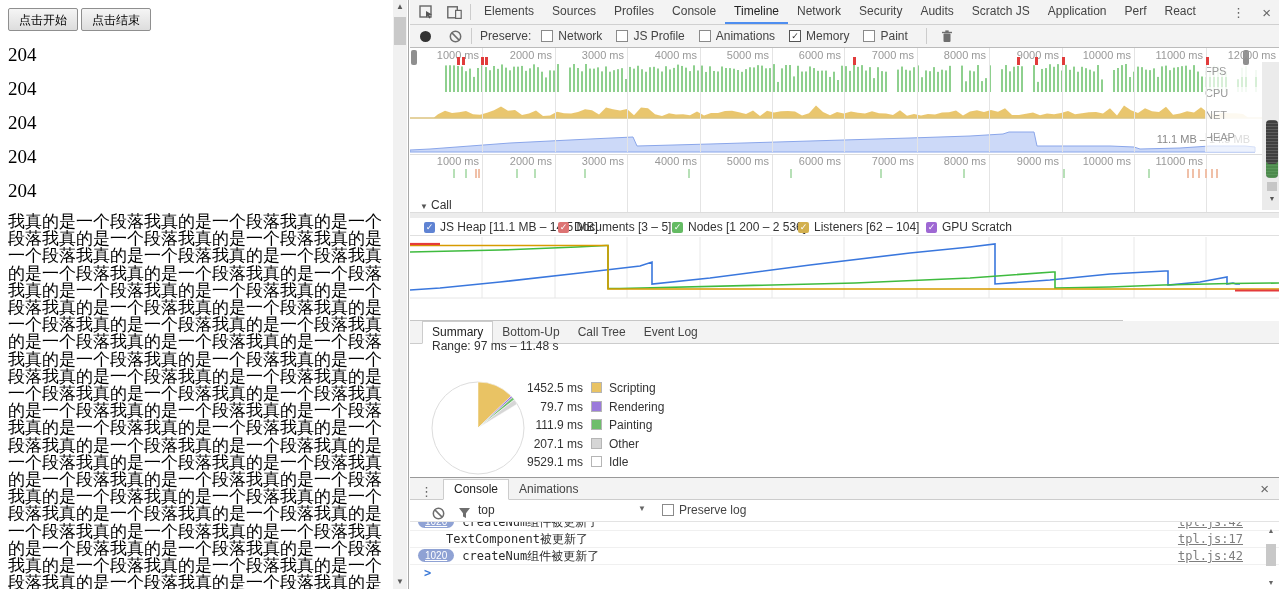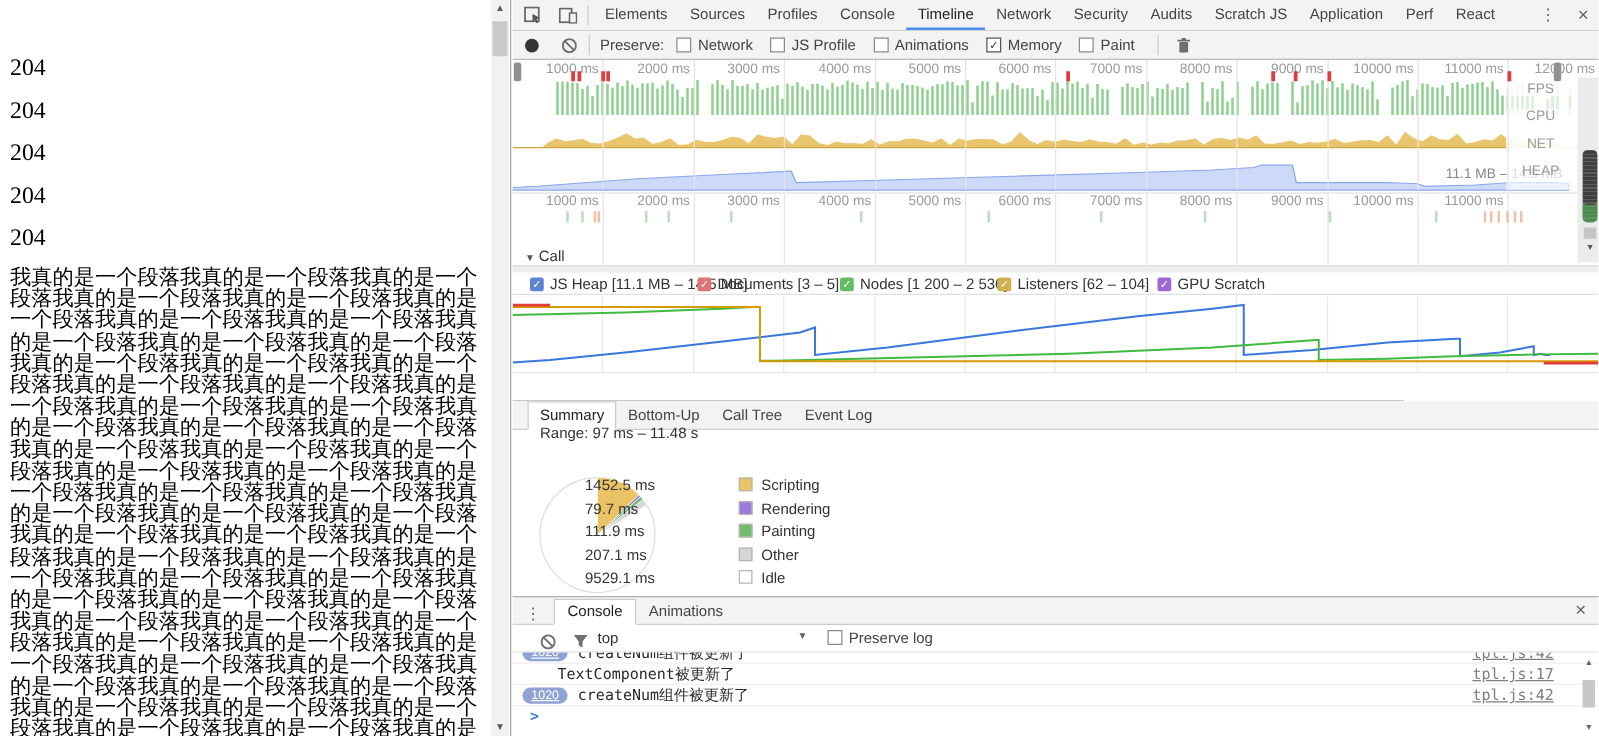--- a/index.html
+++ b/index.html
@@ -37,21 +37,21 @@
     font-size:9px;line-height:10px;text-align:center;color:#333;vertical-align:-1px;}
   .capopt{display:flex;align-items:center;margin-right:14px;color:#444;}
   
   .overview{position:absolute;left:0;top:48px;width:869px;height:107px;border-bottom:1px solid #ddd;box-sizing:border-box;background:#fff;}
   .gl{position:absolute;width:1px;background:#e4e4e4;}
   .rlabel{position:absolute;top:1px;width:55px;text-align:right;font-size:11px;color:#999;}
   .handle{position:absolute;top:2px;width:6px;height:15px;background:#8f8f8f;border-radius:2px;}
   .marker{position:absolute;top:9px;width:3px;height:8px;background:#e13b3b;}
   .ovsvg{position:absolute;left:0;}
   .trackcol{position:absolute;left:795px;top:12px;width:57px;height:92px;background:rgba(255,255,255,0.65);}
-  .tracklabel{position:absolute;width:55px;text-align:center;font-size:11px;color:#999;background:rgba(255,255,255,0.7);padding-right:2px;}
+  .tracklabel{position:absolute;width:55px;text-align:left;font-size:11px;color:#999;background:rgba(255,255,255,0.7);padding-right:2px;}
   .heaprange{position:absolute;top:85px;left:690px;width:150px;text-align:right;font-size:11px;color:#888;}
   
   .flame{position:absolute;left:0;top:155px;width:869px;height:63px;background:#fff;}
   .frlabel{position:absolute;top:0;width:55px;text-align:right;font-size:11px;color:#999;}
   .tick{position:absolute;top:14px;width:2px;height:9px;}
   .secrow{position:absolute;left:0;width:869px;box-sizing:border-box;padding-left:10px;color:#333;}
   .tri{display:inline-block;font-size:8px;color:#777;width:11px;}
   .graystrip{position:absolute;left:0;top:57px;width:869px;height:6px;background:#ececec;border-top:1px solid #ddd;}
   .rsbstrip{position:absolute;left:852px;top:62px;width:17px;height:148px;background:#ebebeb;}
   .darkthumb{position:absolute;left:856px;top:120px;width:12px;height:58px;border-radius:4px;background:#4a4a4a;
@@ -64,21 +64,21 @@
   .ccb{width:11px;height:11px;border-radius:2px;margin-right:5px;color:#fff;font-size:9px;line-height:11px;text-align:center;}
   .cchart{position:absolute;left:0;top:236px;width:869px;height:84px;background:#fff;}
   
   .summary{position:absolute;left:0;top:320px;width:713px;height:157px;border-top:1px solid #c6c6c6;box-sizing:border-box;background:#fff;}
   .stabbar{position:absolute;left:0;top:0;width:869px;height:23px;background:#f3f3f3;border-bottom:1px solid #ccc;
     display:flex;align-items:flex-end;box-sizing:border-box;}
   .stab{padding:3px 9px;color:#444;line-height:15px;}
   .stab.active{background:#fff;border:1px solid #ccc;border-bottom:1px solid #fff;margin-bottom:-1px;color:#222;}
   .rangetxt{position:absolute;left:22px;top:18px;color:#333;}
   .pielegend-row{position:absolute;height:15px;}
-  .plval{position:absolute;left:0;top:0;width:115px;color:#333;}
+  .plval{position:absolute;left:0;top:0;width:115px;text-align:right;color:#333;}
   .plsw{position:absolute;left:123px;top:1px;width:11px;height:11px;border:1px solid #b5b5b5;box-sizing:border-box;}
   .pllab{position:absolute;left:141px;top:0;color:#333;}
   
   .consoled{position:absolute;left:0;top:477px;width:869px;height:112px;border-top:1px solid #999;box-sizing:border-box;background:#fff;}
   .ctabbar{position:absolute;left:0;top:0;width:869px;height:22px;background:#f3f3f3;border-bottom:1px solid #ccc;
     display:flex;align-items:flex-end;box-sizing:border-box;}
   .ctab{padding:2px 10px;color:#444;line-height:15px;}
   .ctab.active{background:#fff;border:1px solid #ccc;border-bottom:1px solid #fff;margin-bottom:-1px;color:#222;}
   .ctoolbar{position:absolute;left:0;top:22px;width:869px;height:22px;border-bottom:1px solid #e3e3e3;box-sizing:border-box;background:#fff;}
   .ctxname{position:absolute;left:68px;top:3px;color:#333;}
@@ -96,20 +96,24 @@
   .csb .arr{position:absolute;left:0;width:14px;height:10px;color:#666;font-size:7px;text-align:center;line-height:10px;}
   .csb .thumb{position:absolute;left:2px;top:22px;width:10px;height:22px;background:#c8c8c8;}
   .iconsvg{display:block;}
 </style>
 </head>
 <body>
 
 <div id="stage">
 
   <div class="page">
+    <div class="btnrow">
+      <button class="wbtn">点击开始</button>
+      <button class="wbtn">点击结束</button>
+    </div>
     <div class="num" style="top:44px">204</div>
     <div class="num" style="top:78px">204</div>
     <div class="num" style="top:112px">204</div>
     <div class="num" style="top:146px">204</div>
     <div class="num" style="top:180px">204</div>
     <div class="para">我真的是一个段落我真的是一个段落我真的是一个段落我真的是一个段落我真的是一个段落我真的是一个段落我真的是一个段落我真的是一个段落我真的是一个段落我真的是一个段落我真的是一个段落我真的是一个段落我真的是一个段落我真的是一个段落我真的是一个段落我真的是一个段落我真的是一个段落我真的是一个段落我真的是一个段落我真的是一个段落我真的是一个段落我真的是一个段落我真的是一个段落我真的是一个段落我真的是一个段落我真的是一个段落我真的是一个段落我真的是一个段落我真的是一个段落我真的是一个段落我真的是一个段落我真的是一个段落我真的是一个段落我真的是一个段落我真的是一个段落我真的是一个段落我真的是一个段落我真的是一个段落我真的是一个段落我真的是一个段落我真的是一个段落我真的是一个段落我真的是一个段落我真的是一个段落我真的是一个段落我真的是一个段落我真的是一个段落我真的是一个段落我真的是一个段落我真的是一个段落我真的是一个段落我真的是一个段落我真的是一个段落我真的是一个段落我真的是一个段落我真的是一个段落我真的是一个段落我真的是一个段落我真的是一个段落我真的是一个段落我真的是一个段落我真的是一个段落我真的是一个段落我真的是一个段落我真的是一个段落我真的是一个段落我真的是一个段落我真的是一个段落我真的是一个段落我真的是一个段落</div>
   </div>
   <div class="psb">
     <div class="arr" style="top:0">▲</div>
     <div class="thumb"></div>

